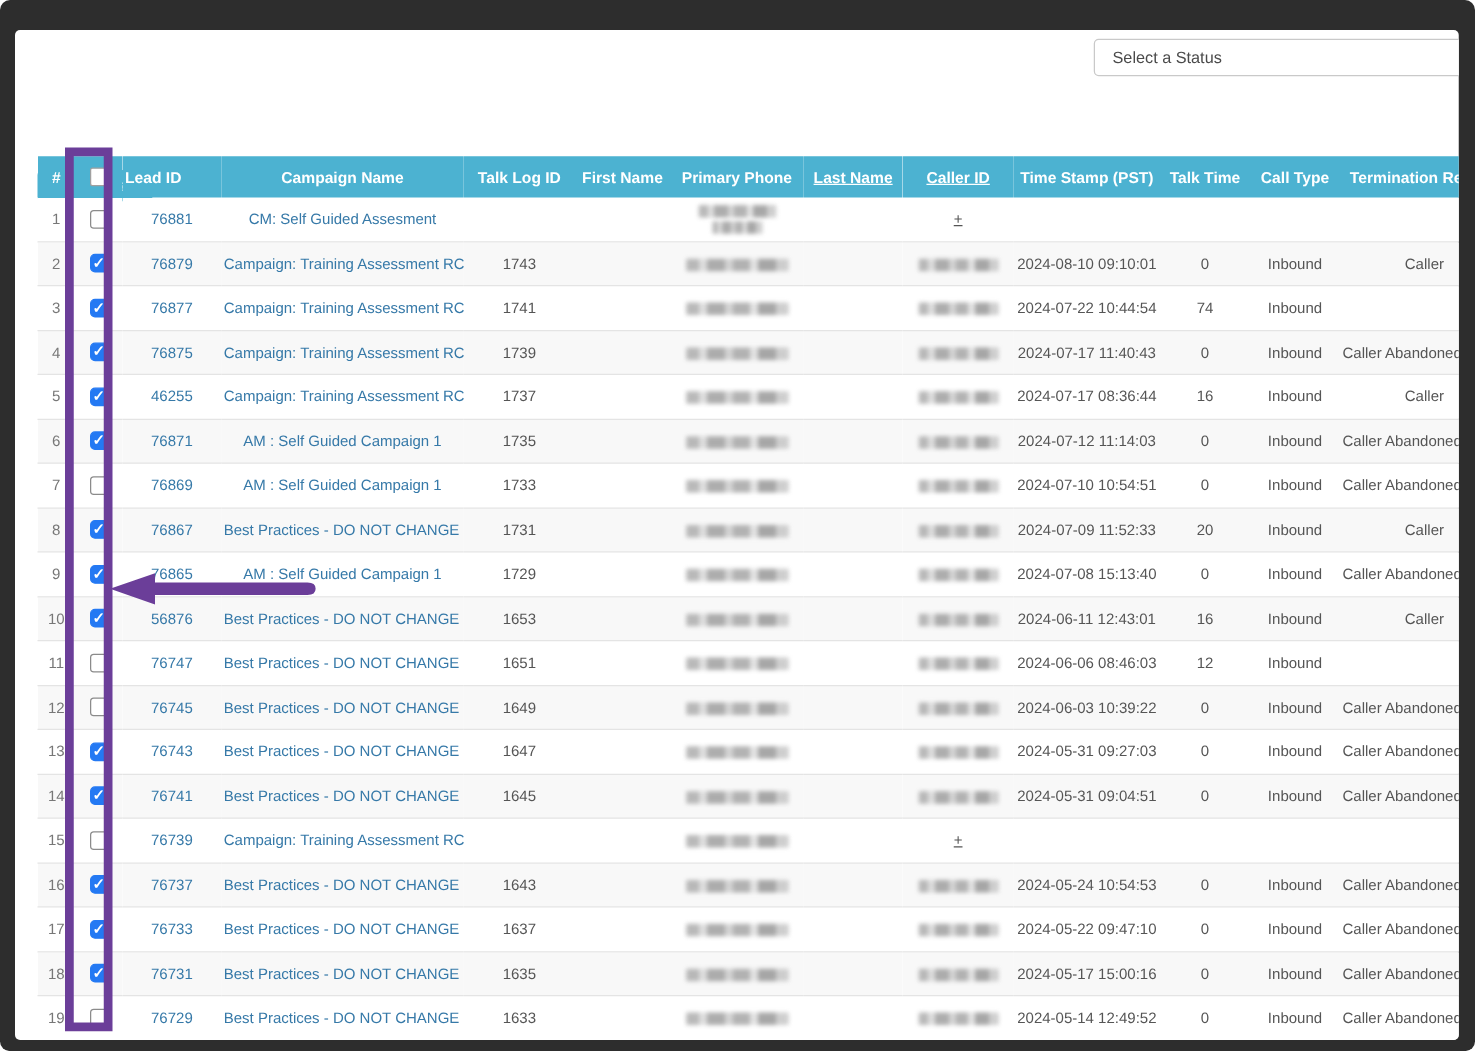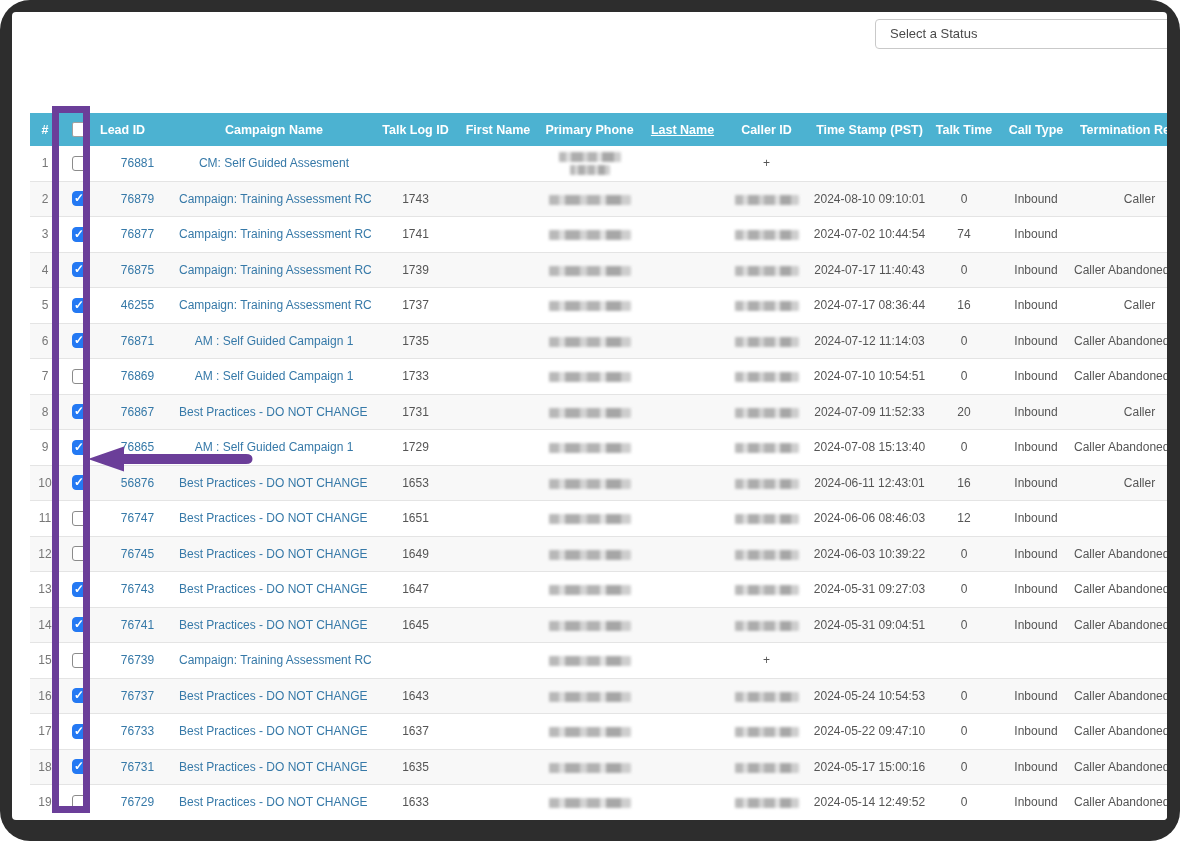--- a/index.html
+++ b/index.html
@@ -1,20 +1,20 @@
 <!DOCTYPE html>
 <html><head>
 <meta charset="utf-8">
 <style>
   html,body{margin:0;padding:0;background:#ffffff;}
   body{font-family:"Liberation Sans", sans-serif; width:1180px; height:841px;}
   .frame{
     position:relative; width:1180px; height:841px; box-sizing:border-box;
-    background:#2d2d2d; border-radius:30px;
-    padding:12px 13px 21px 12px;
+    background:#2d2d2d; border-radius:8px;
+    padding:24px 13px 21px 12px;
   }
   .content{
     position:relative; width:1155px; height:808px; background:#ffffff;
     overflow:hidden; border-radius:4px;
   }
   
   .status-select{
     position:absolute; left:863px; top:7px; width:300px; height:30px;
     background:#fff; border:1px solid #c9c9c9; border-radius:4px;
     box-sizing:border-box; line-height:28px; padding-left:14px;
@@ -43,21 +43,21 @@
     vertical-align:middle;
   }
   table.grid tbody tr{background:#ffffff;}
   table.grid tbody tr:nth-child(even){background:#f8f8f8;}
   table.grid tbody tr + tr td{border-top:1px solid #e4e4e4;}
   table.grid tbody tr:last-child td{border-bottom:7px solid #22c55e;}
   td.col-lead{text-align:left; padding-left:4px;}
   td.col-n{color:#777;}
   .col-n{width:26px;} .col-check{width:34px;} .col-lead{width:75px;}
   .col-camp{width:190px;} .col-log{width:85px;} .col-first{width:72px;}
-  .col-phone{width:103px;} .col-last{width:75px;text-decoration:underline;} .col-caller{width:85px;}
+  .col-phone{width:103px;} .col-last{width:75px;text-decoration:underline;} .col-caller{width:85px;text-decoration:underline;}
   .col-ts{width:113px;} .col-talk{width:68px;} .col-type{width:68px;} .col-term{width:131px;}
   .link{color:#3679a8; cursor:pointer; text-decoration:none;}
   
   .cb{
     display:inline-block; width:15px; height:15px; box-sizing:border-box;
     background:#fff; border:1.5px solid #8b8b8b; border-radius:3px;
     vertical-align:middle; position:relative; cursor:pointer;
   }
   .cb.on{
     background:#2479f3; border-color:#2479f3; border-radius:4px;
@@ -150,21 +150,21 @@
           <tr>
             <td class="col-n">3</td>
             <td class="col-check"><span class="cb on"></span></td>
             <td class="col-lead"><span class="link">76877</span></td>
             <td class="col-camp"><span class="link">Campaign: Training Assessment RC 2</span></td>
             <td class="col-log">1741</td>
             <td class="col-first"></td>
             <td class="col-phone"><span class="blur" style="width: 82px;"></span></td>
             <td class="col-last"></td>
             <td class="col-caller"><span class="blur" style="width: 64px;"></span></td>
-            <td class="col-ts">2024-07-02 10:44:54</td>
+            <td class="col-ts">2024-07-22 10:44:54</td>
             <td class="col-talk">74</td>
             <td class="col-type">Inbound</td>
             <td class="col-term"></td>
           </tr>
           <tr>
             <td class="col-n">4</td>
             <td class="col-check"><span class="cb on"></span></td>
             <td class="col-lead"><span class="link">76875</span></td>
             <td class="col-camp"><span class="link">Campaign: Training Assessment RC 2</span></td>
             <td class="col-log">1739</td>

